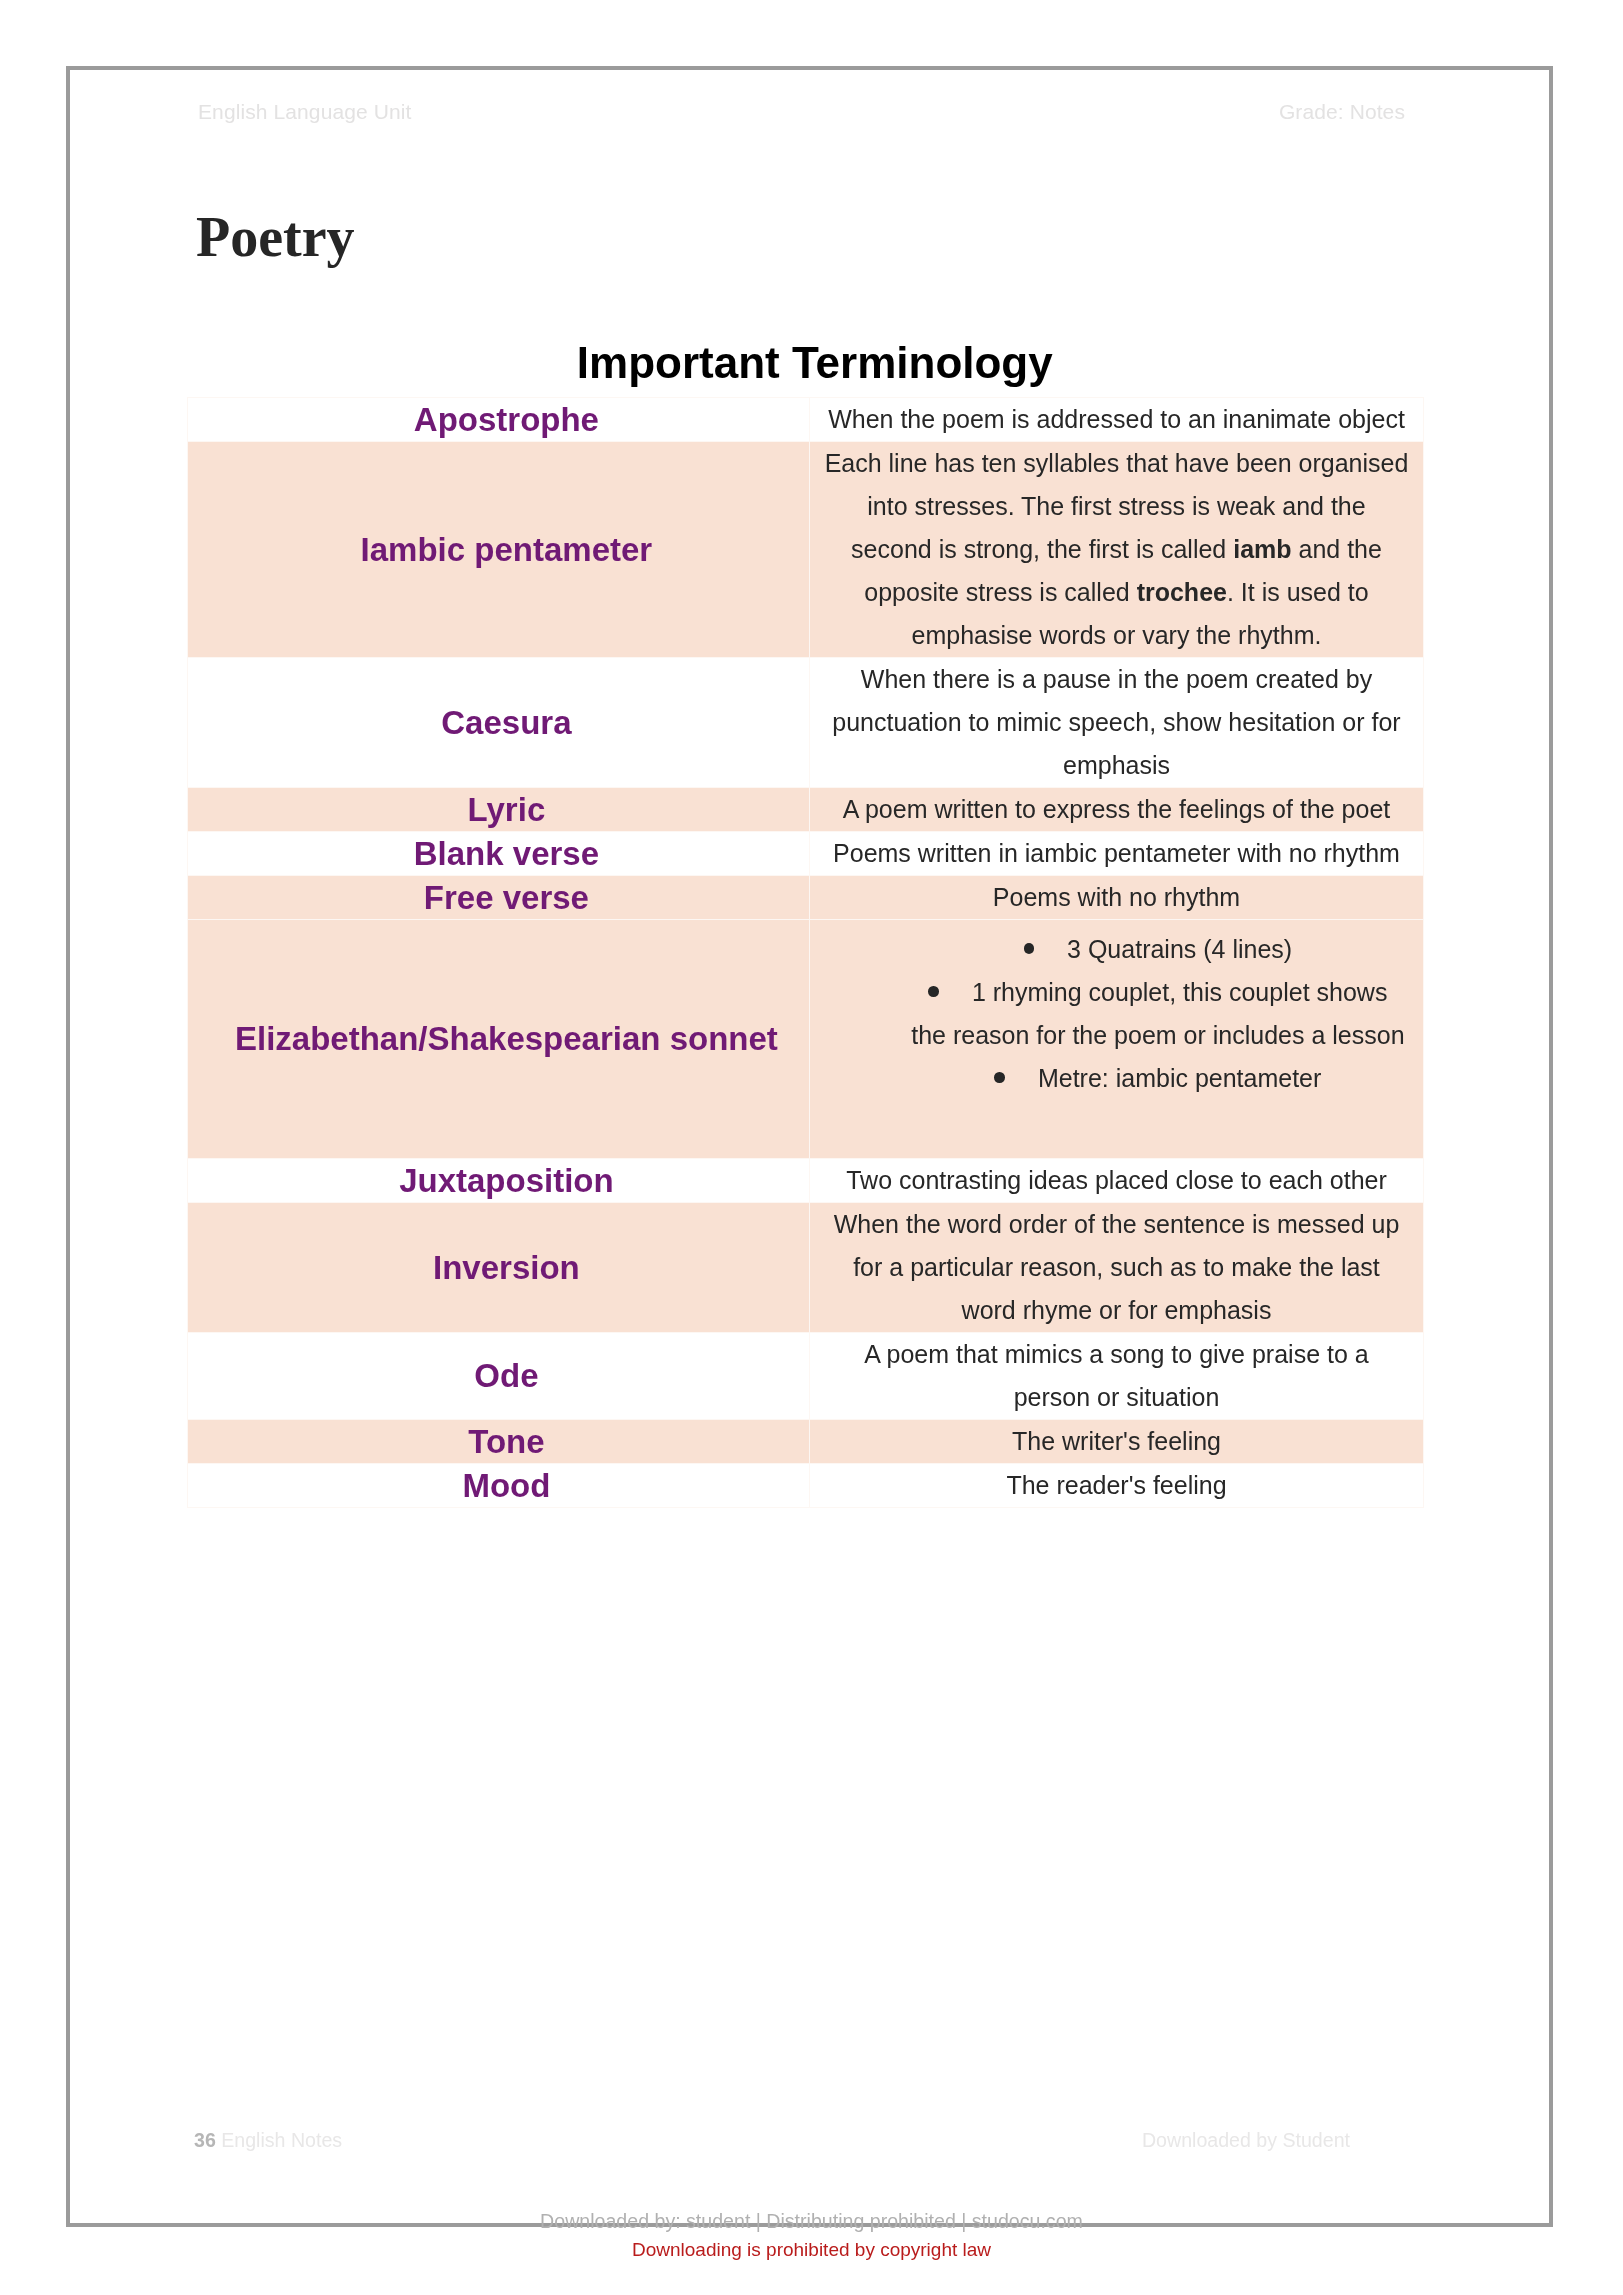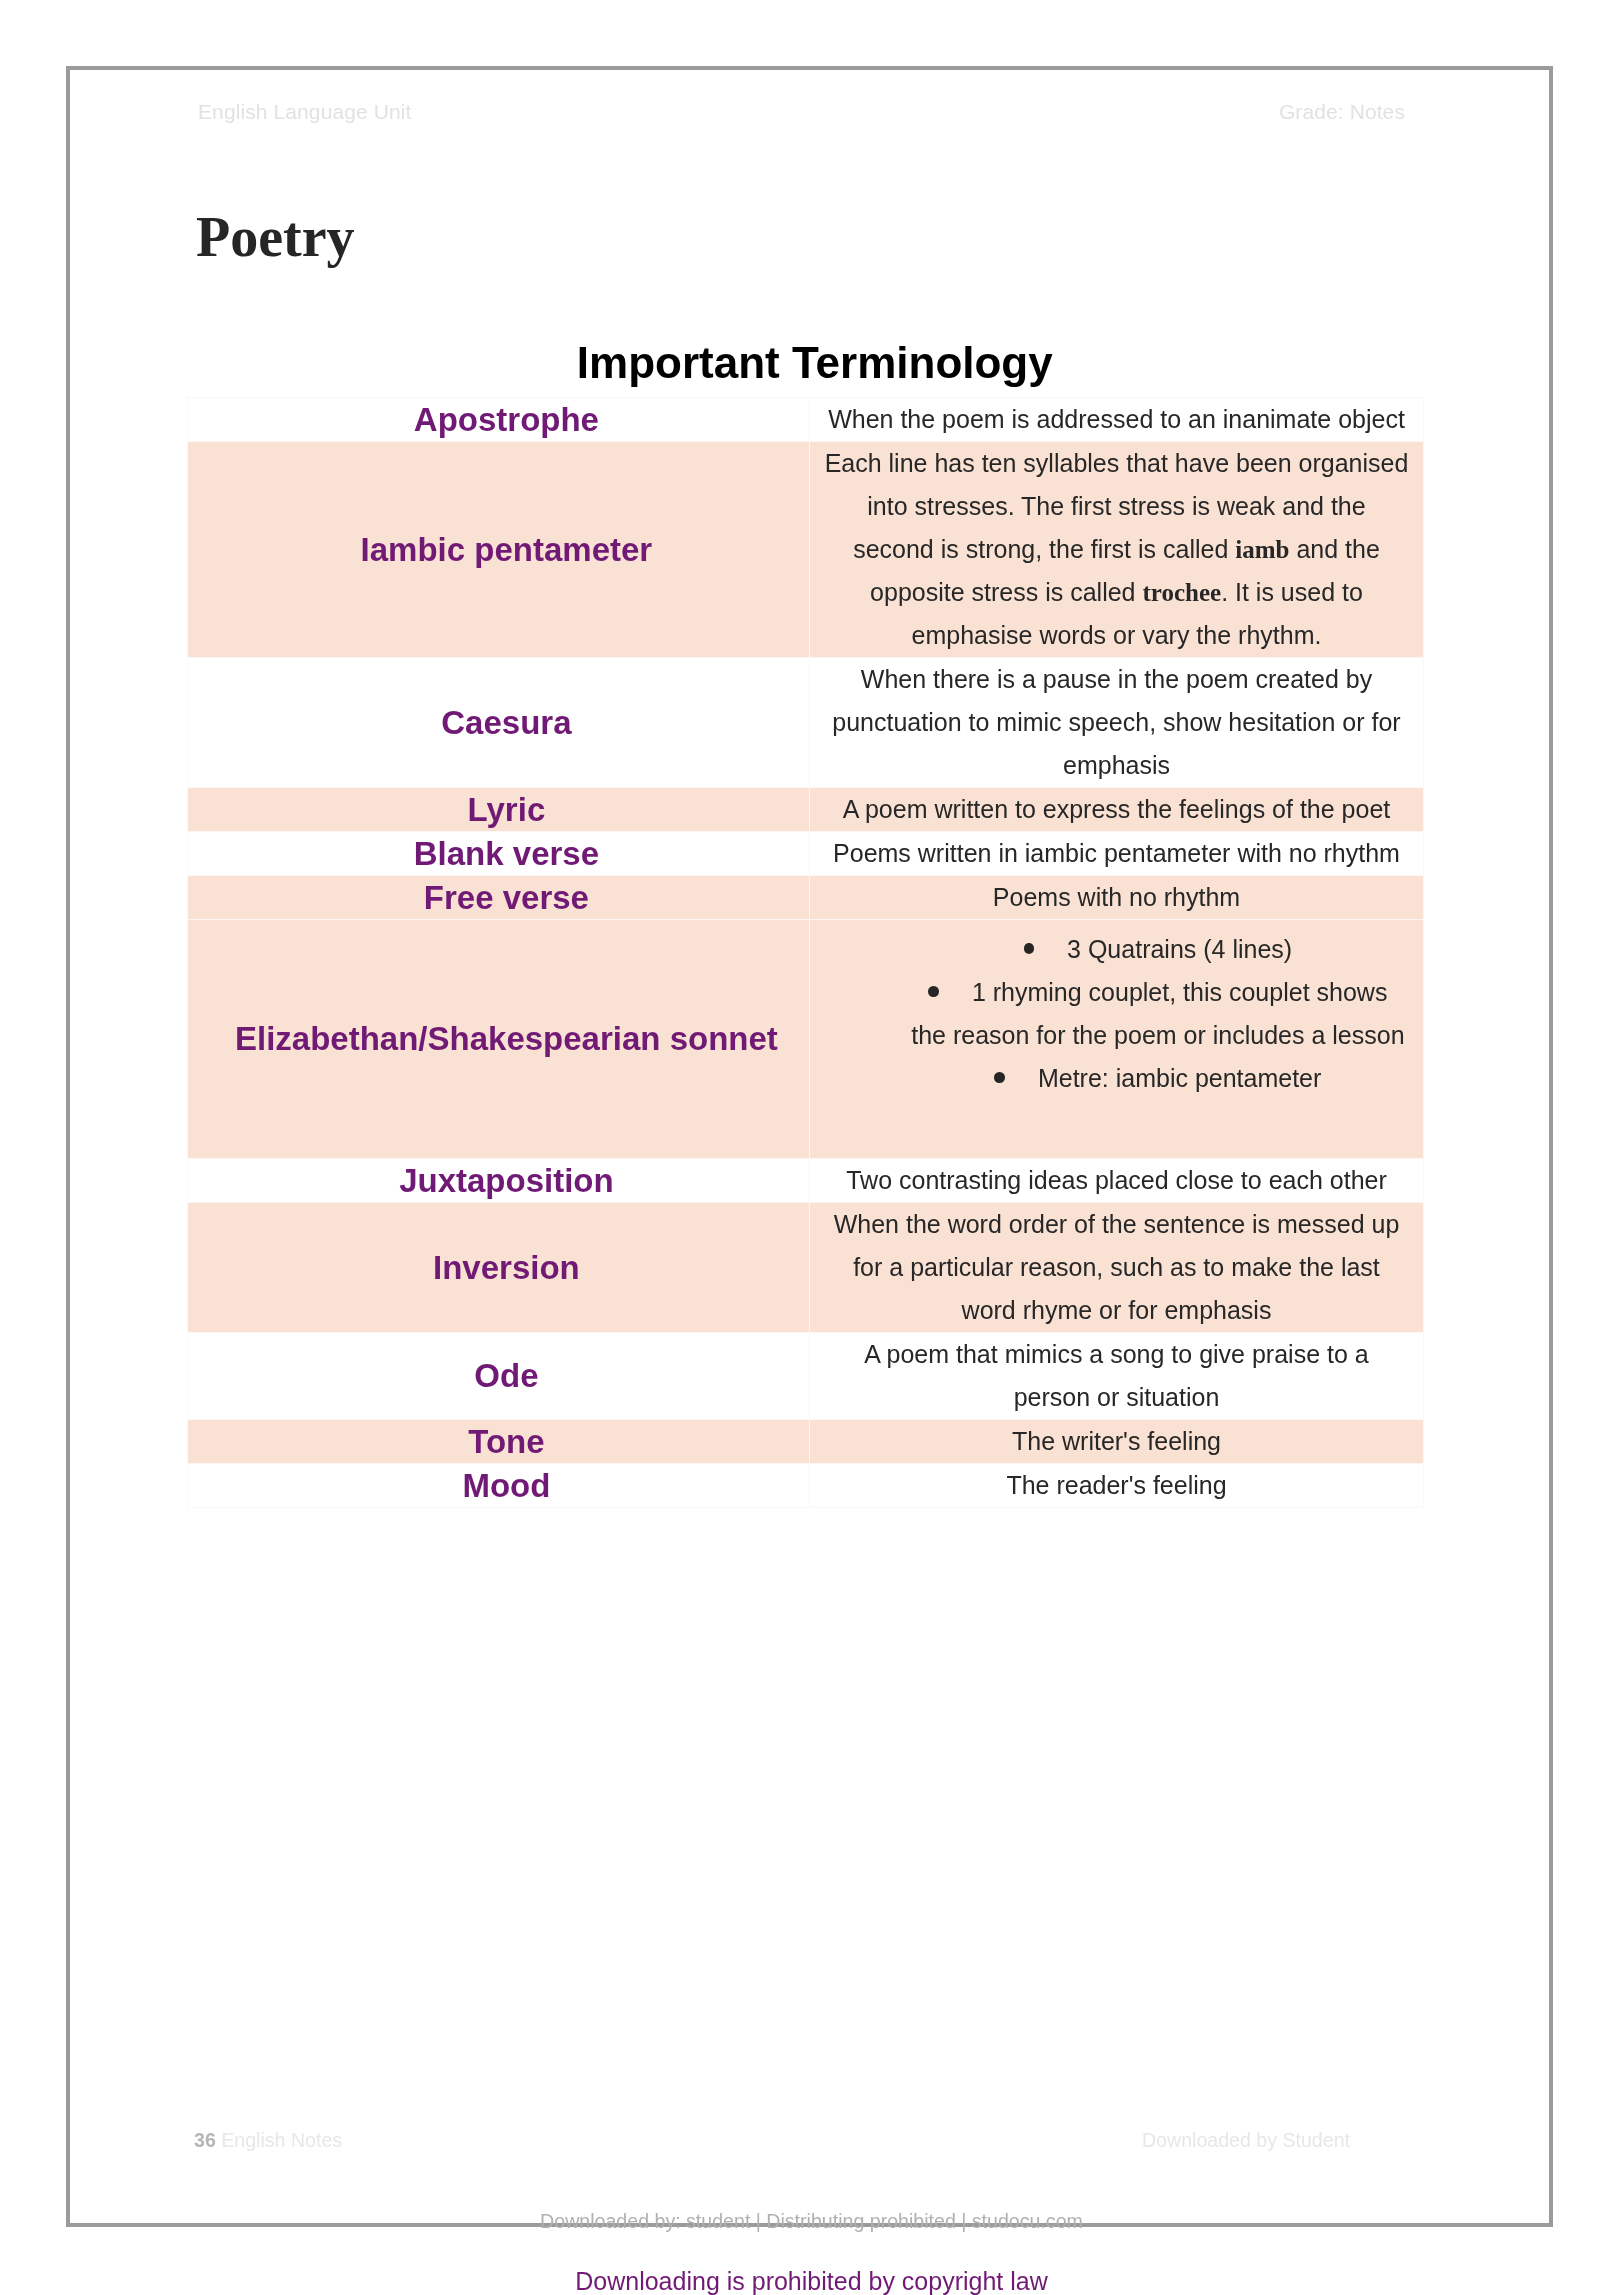--- a/index.html
+++ b/index.html
@@ -21,27 +21,27 @@
   td{vertical-align:middle;box-sizing:border-box;padding:0;border:0.7px solid #fdf7f3;}
   .c1{width:622px;text-align:center;color:#701a75;font-weight:700;font-size:33px;line-height:43px;padding:0 5.2px 0 21px;}
   .c2{width:614px;text-align:center;color:#272727;font-size:25px;line-height:43px;padding:0 14.4px;}
   .alt{background:#f9e1d3;}
   tr.lastrow .c2{border-left:1.3px solid #faeee6;}
   .c2 ul{margin:7.9px 0 58px 0;padding:0 0 0 85px;text-align:center;list-style:none;}
   .c2 li{margin:0;padding:0;width:497px;text-align:center;}
   .c2 li:last-child{margin-bottom:0;}
   .c2 li .dot{display:inline-block;width:10.5px;height:10.5px;border-radius:50%;background:#262626;
               vertical-align:middle;position:relative;top:-2.6px;margin-right:33px;}
-  b{font-weight:700;font-family:Liberation Serif, serif;}
+  b{font-weight:700;}
 
   .footer{position:absolute;left:124px;top:2059px;width:1156px;display:flex;justify-content:space-between;
           font-size:19.6px;color:#e8e7e7;}
   .footer .pg-num{color:#b6b6b6;font-weight:700;}
   .urlbar{position:absolute;left:0;top:2210px;width:1623px;text-align:center;font-size:19.6px;color:#b0b0b0;}
-  .urlbar2{position:absolute;left:0;top:2239px;width:1623px;text-align:center;font-size:25px;color:#701a75;margin-top:28px;}
+  .urlbar2{position:absolute;left:0;top:2239px;width:1623px;text-align:center;font-size:19px;color:#b91c1c;}
 </style>
 </head>
 <body>
 
 <div class="doc-wrap">
   <div class="page">
     <div class="pg-header">
       <span>English Language Unit</span>
       <span>Grade: Notes</span>
     </div>

